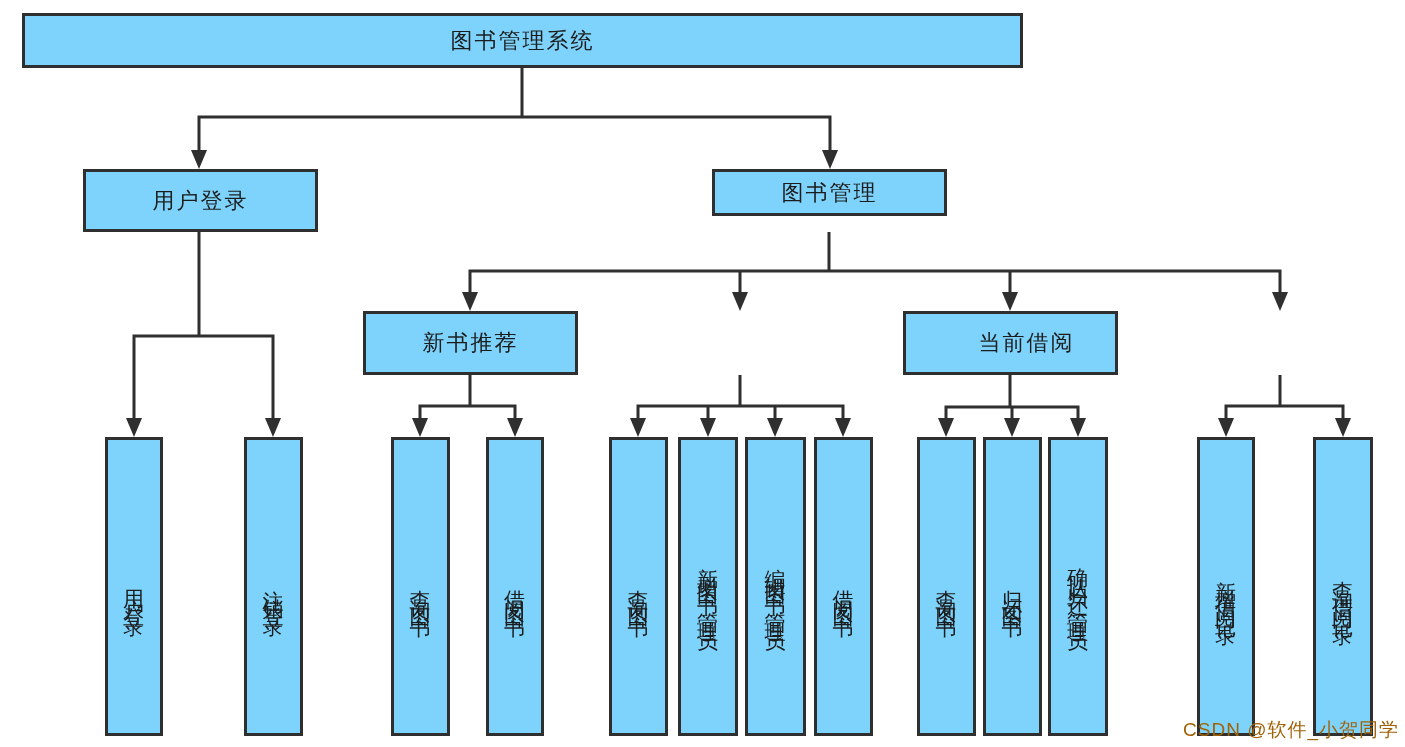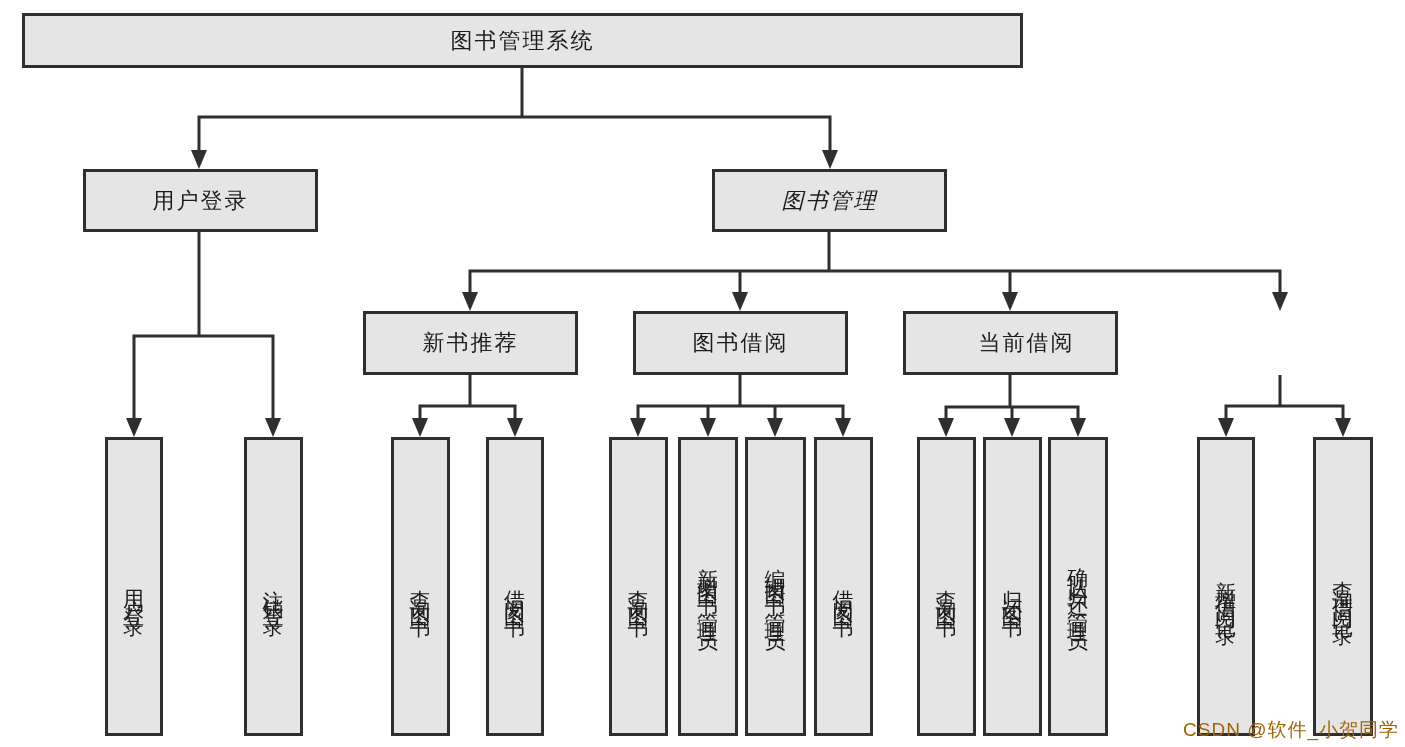--- a/index.html
+++ b/index.html
@@ -21,21 +21,21 @@
     left: 0;
     top: 0;
     width: 1405px;
     height: 747px;
     z-index: 1;
   }
   .box {
     position: absolute;
     box-sizing: border-box;
     border: 3px solid #2f2f2f;
-    background: #e5e5e5;
+    background: #7dd3fc;
     display: flex;
     align-items: center;
     justify-content: center;
     z-index: 2;
     font-size: 22px;
     letter-spacing: 2px;
     color: #1c1c1c;
   }
   .vbox {
     writing-mode: vertical-rl;
@@ -46,21 +46,21 @@
     text-align: center;
   }
   .vbox .vlabel {
     display: block;
     margin-bottom: -9px; 
   }
   
   #node-root            { left: 22px;   top: 13px;  width: 1001px; height: 55px; }
   
   #node-user-login      { left: 83px;   top: 169px; width: 235px;  height: 63px; }
-  #node-book-management { left: 712px;  top: 169px; width: 235px;  height: 63px; font-style: italic; }
+  #node-book-management { left: 712px;  top: 169px; width: 235px;  height: 47px; }
   
   #node-new-book-recommend { left: 363px;  top: 311px; width: 215px; height: 64px; text-align: right; }
   #node-book-borrow        { left: 633px;  top: 311px; width: 215px; height: 64px; }
   #node-current-borrow     { left: 903px;  top: 311px; width: 215px; height: 64px; padding-left: 32px; }
   #node-borrow-records     { left: 1173px; top: 311px; width: 215px; height: 64px; }
   
   .leaf { top: 437px; height: 299px; width: 58px; }
   #leaf-user-login          { left: 105px; }
   #leaf-logout              { left: 244px; width: 59px; }
   #leaf-query-books-1       { left: 391px; width: 59px; }
@@ -145,23 +145,20 @@
   <div class="box" id="node-user-login">
     <span>用户登录</span>
   </div>
   <div class="box" id="node-book-management">
     <span>图书管理</span>
   </div>
 
   <div class="box" id="node-new-book-recommend">
     <span>新书推荐</span>
   </div>
-  <div class="box" id="node-book-borrow">
-    <span>图书借阅</span>
-  </div>
   <div class="box" id="node-current-borrow">
     <span>当前借阅</span>
   </div>
 
   <div class="box vbox leaf" id="leaf-user-login">
     <span class="vlabel">用户登录</span>
   </div>
   <div class="box vbox leaf" id="leaf-logout">
     <span class="vlabel">注销登录</span>
   </div>

